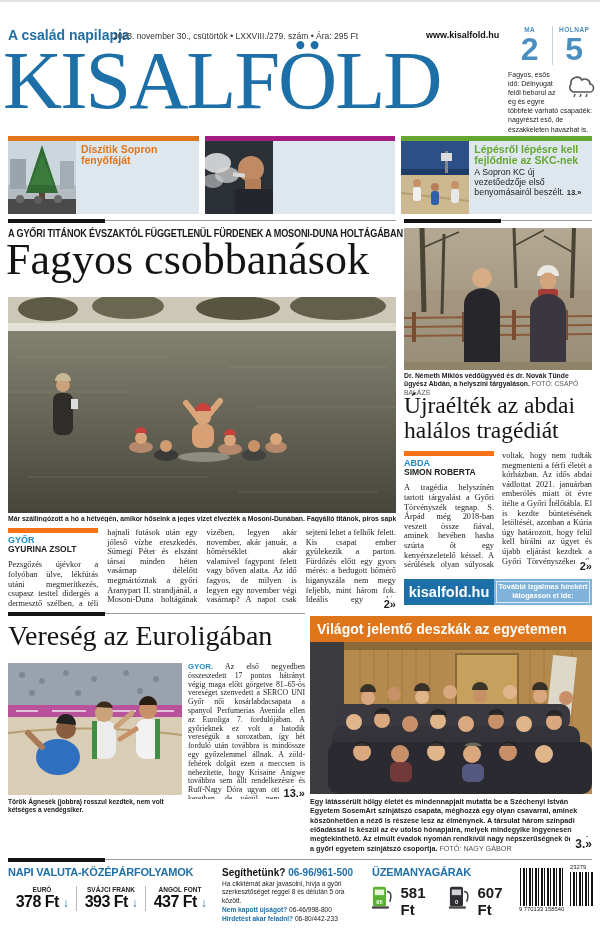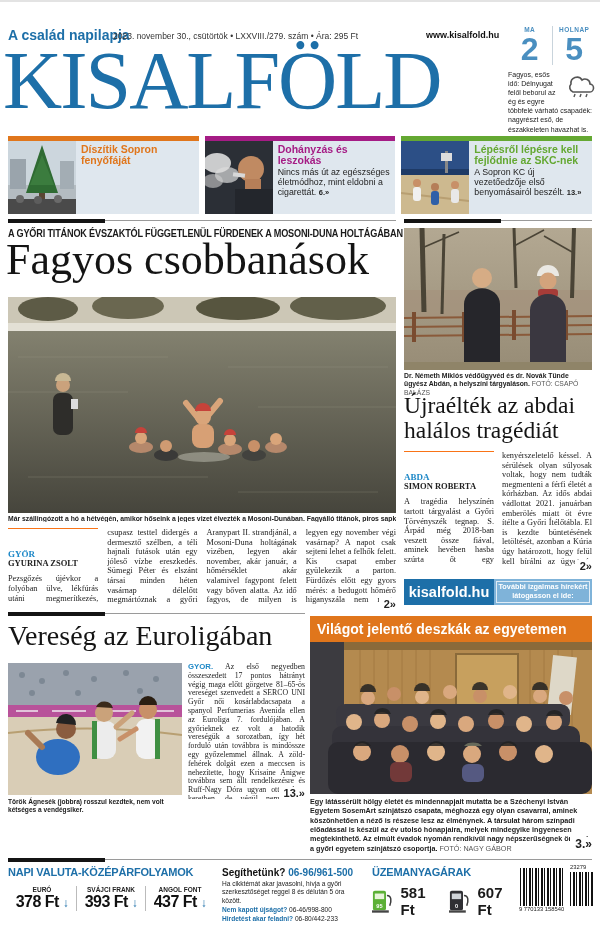--- a/index.html
+++ b/index.html
@@ -42,22 +42,22 @@
   #kicker{left:8px;top:227px;font-size:10.5px;font-weight:bold;white-space:nowrap;
           transform:scaleX(.87);transform-origin:left;letter-spacing:-.2px;}
   #lead-headline{left:6px;top:238px;width:392px;font-family:"Liberation Serif",serif;
                  font-size:44px;line-height:1;color:#141414;}
   #main-photo{left:8px;top:297px;width:388px;height:216px;}
   #main-caption{left:8px;top:515px;width:388px;font-size:6.8px;font-weight:bold;white-space:nowrap;overflow:hidden;}
   .credit{font-weight:normal;color:#555;}
   .article{text-align:justify;font-family:"Liberation Serif",serif;color:#222;overflow:hidden;}
   #lead-article{left:8px;top:528px;width:388px;height:83px;column-count:4;column-gap:9px;
                 font-size:8.3px;line-height:1.16;}
-  .byline{break-inside:avoid;border-top:1px solid #f97316;padding-top:20px;margin-bottom:5px;
-          font-family:Liberation Serif, serif;}
+  .byline{break-inside:avoid;border-top:5px solid #f97316;padding-top:2px;margin-bottom:5px;
+          font-family:Liberation Sans, sans-serif;}
   .byline .loc{color:#1e88c7;font-weight:bold;font-size:9px;}
   .byline .auth{font-weight:bold;font-size:8.5px;}
   .pgref{position:absolute;right:0;bottom:0;background:#fff;padding-left:5px;
          font-family:"Liberation Sans",sans-serif;font-weight:bold;font-size:11px;}
   
   #abda-photo{left:404px;top:228px;width:188px;height:142px;}
   #abda-caption{left:404px;top:372px;width:188px;font-size:6.8px;font-weight:bold;line-height:1.25;}
   #abda-headline{left:404px;top:393px;width:188px;font-family:"Liberation Serif",serif;
                  font-size:23.5px;line-height:1.06;color:#141414;}
   #abda-article{left:404px;top:451px;width:188px;height:122px;column-count:2;column-gap:8px;
@@ -91,21 +91,21 @@
   .cur-cell{flex:1;padding:0 2px;}
   .cur-cell+.cur-cell{border-left:1px solid #bbb;}
   .cur-label{font-size:6.5px;font-weight:bold;color:#222;}
   .cur-val{font-size:16px;font-weight:800;color:#111;letter-spacing:-.5px;}
   .arrow{color:#1d6fa8;font-weight:bold;font-size:12px;}
   #contact{left:222px;top:866px;width:140px;font-size:6.6px;line-height:1.35;color:#222;}
   #contact .q{font-weight:bold;font-size:10px;color:#111;}
   #contact .p1{font-weight:bold;font-size:10px;color:#1d6fa8;}
   #contact .bq{font-weight:bold;color:#1d6fa8;}
   #fuel{left:372px;top:866px;width:146px;}
-  #fuel-row{display:flex;align-items:center;gap:8px;margin-top:6px;}
+  #fuel-row{display:flex;align-items:flex-start;gap:8px;margin-top:6px;}
   .fuel-price{font-size:15px;font-weight:800;}
   #barcodes{left:520px;top:862px;width:74px;}
   .bc{background:repeating-linear-gradient(90deg,#111 0 1px,#fff 1px 3px,#111 3px 5px,#fff 5px 6px);}
   #bc-main{position:absolute;left:0;top:6px;width:44px;height:42px;}
   #bc-num{position:absolute;left:-2px;top:44px;font-size:5.8px;background:#fff;padding:0 1px;}
   #bc-sup{position:absolute;left:50px;top:10px;width:24px;height:34px;}
   #bc-top{position:absolute;left:50px;top:2px;font-size:5.8px;}
 </style>
 </head>
 <body>
@@ -170,24 +170,20 @@
         <svg class="tphoto" viewBox="0 0 68 73" preserveAspectRatio="none">
           <rect width="68" height="73" fill="#2b2f36"></rect>
           <ellipse cx="12" cy="22" rx="14" ry="10" fill="#e8e8e8" opacity=".85"></ellipse>
           <ellipse cx="22" cy="34" rx="12" ry="8" fill="#dcdcdc" opacity=".7"></ellipse>
           <ellipse cx="8" cy="40" rx="10" ry="7" fill="#cfcfcf" opacity=".6"></ellipse>
           <circle cx="46" cy="28" r="13" fill="#c08a62"></circle>
             <rect x="40" y="38" width="16" height="12" fill="#b57e58"></rect>
           <rect x="30" y="48" width="38" height="25" fill="#23262c"></rect>
           <rect x="28" y="32" width="12" height="4" fill="#d8d8d8" transform="rotate(8 34 34)"></rect>
         </svg>
-        <div class="ttext">
-          <div class="ttitle">Dohányzás és leszokás</div>
-          <div class="tcopy"><span>Nincs más út az egészséges életmódhoz, mint eldobni a cigarettát. </span><span class="tref">6.»</span></div>
-        </div>
       </div>
     </div>
     <div class="teaser t-green">
       <div class="tbar"></div>
       <div class="tbody">
         <svg class="tphoto" viewBox="0 0 68 73" preserveAspectRatio="none">
           <rect width="68" height="73" fill="#cdb98f"></rect>
             <rect width="68" height="32" fill="#2c4f86"></rect>
           <rect y="28" width="68" height="6" fill="#1e3a66"></rect>
           <line x1="0" y1="52" x2="68" y2="60" stroke="#b89f72" stroke-width="2"></line>

